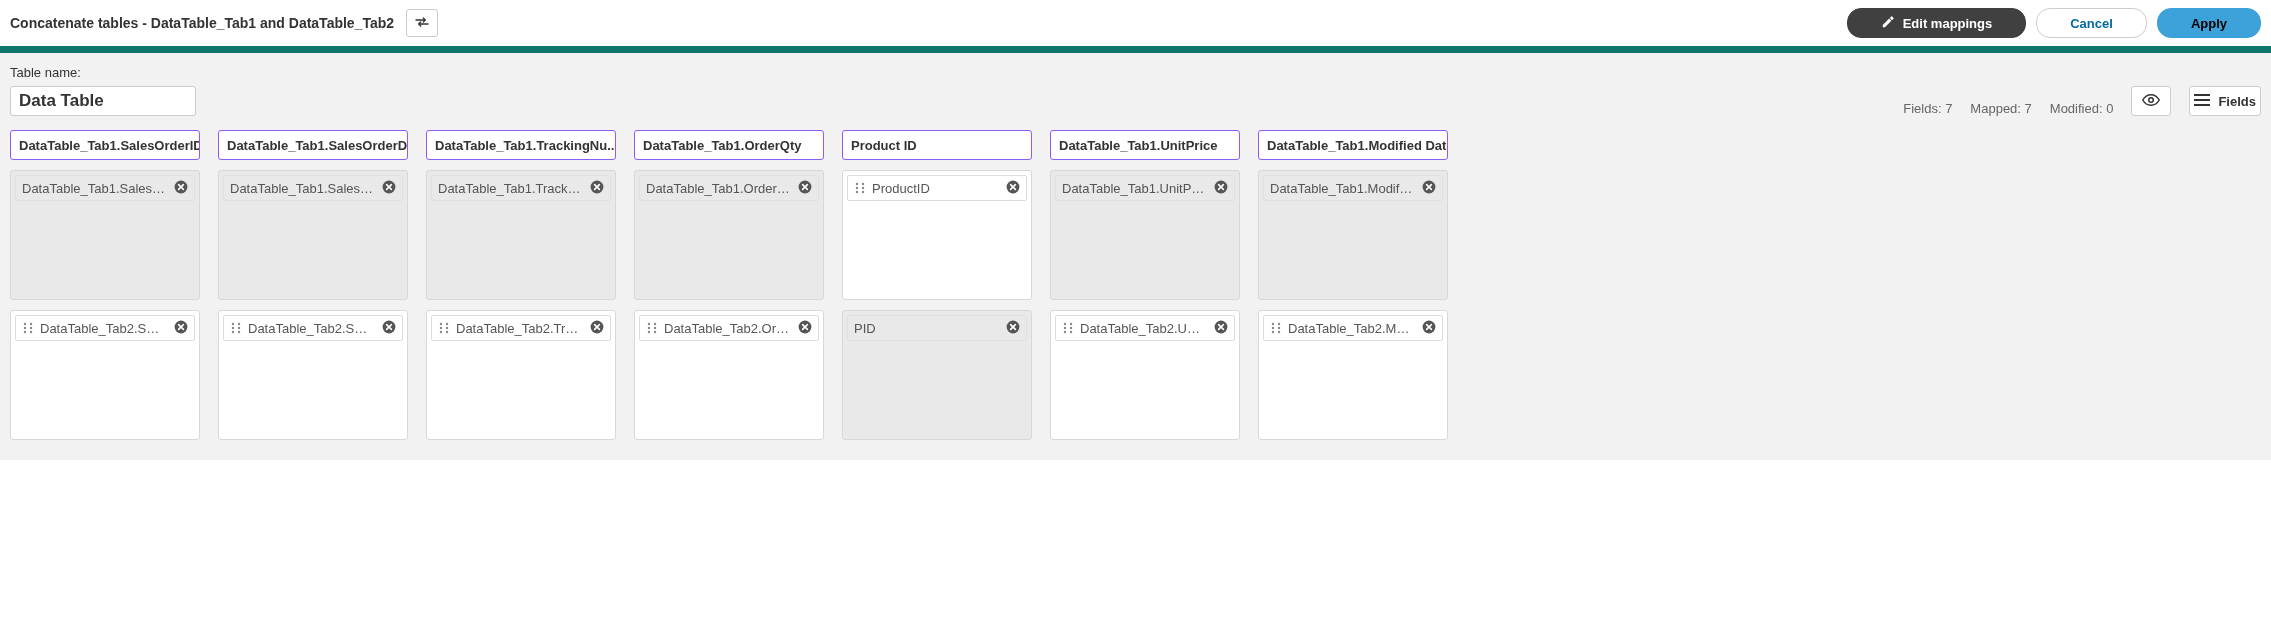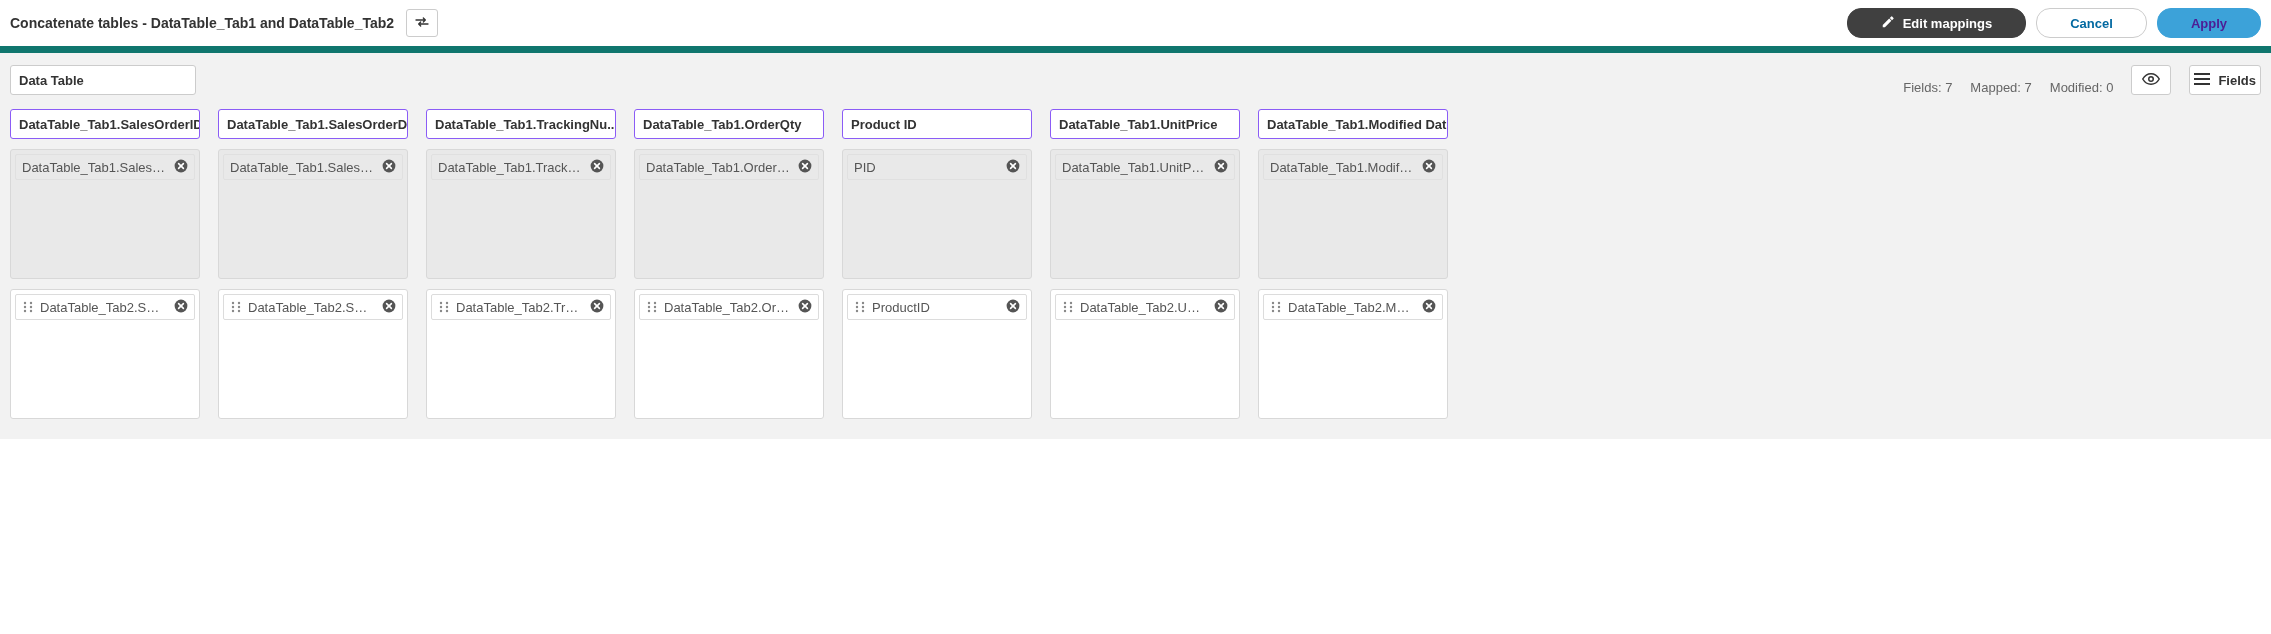--- a/index.html
+++ b/index.html
@@ -54,41 +54,41 @@
     border: 1px solid #404040;
   }
   .btn-dark svg { margin-right: 8px; }
   .btn-outline {
     background: #fff;
     color: #0369a1;
     border: 1px solid #ccc;
   }
   .btn-primary {
     background: #3ca2d9;
-    color: #4c1d95;
+    color: #000000;
     border: 1px solid #3ca2d9;
   }
 
   .content {
     background: #f2f2f2;
     padding: 12px 10px 20px 10px;
   }
   .label { font-size: 13px; color: #333; margin-bottom: 6px; }
   .toprow {
     display: flex;
     align-items: center;
   }
   .name-input {
     width: 186px;
     height: 30px;
     padding: 0 8px;
     border: 1px solid #ccc;
     border-radius: 3px;
     font-weight: bold;
-    font-size: 13px;
+    font-size: 17px;
     background: #fff;
     color: #333;
   }
   .counts {
     margin-left: auto;
     display: flex;
     align-items: flex-end;
     gap: 18px;
     color: #666;
     font-size: 13px;
@@ -209,20 +209,21 @@
   </div>
   <div class="btn btn-outline">
     <span>Cancel</span>
   </div>
   <div class="btn btn-primary">
     <span>Apply</span>
   </div>
 </div>
 
 <div class="content">
+  <div class="label">Table name:</div>
   <div class="toprow">
     <input class="name-input" value="Data Table" style="">
     <div class="counts">
       <span>
         <span>Fields:</span>
         <span>7</span>
       </span>
       <span>
         <span>Mapped:</span>
         <span>7</span>
@@ -388,44 +389,44 @@
               <span><svg viewBox="0 0 20 20">
                   <circle cx="10" cy="10" r="8" fill="#555"></circle>
                   <path d="M7 7 L13 13 M13 7 L7 13" stroke="#fff" stroke-width="2" stroke-linecap="round"></path>
                 </svg></span>
             </span>
           </div>
         </div>
       </div>
       <div class="col">
         <div class="col-header">Product ID</div>
+        <div class="zone lower">
+          <div class="chip">
+            <span class="drag">
+              <svg viewBox="0 0 10 12" fill="#888">
+                <circle cx="2" cy="2" r="1.2"></circle>
+                <circle cx="8" cy="2" r="1.2"></circle>
+                <circle cx="2" cy="6" r="1.2"></circle>
+                <circle cx="8" cy="6" r="1.2"></circle>
+                <circle cx="2" cy="10" r="1.2"></circle>
+                <circle cx="8" cy="10" r="1.2"></circle>
+              </svg>
+            </span>
+            <span class="txt">ProductID</span>
+            <span class="close">
+              <span><svg viewBox="0 0 20 20">
+                  <circle cx="10" cy="10" r="8" fill="#555"></circle>
+                  <path d="M7 7 L13 13 M13 7 L7 13" stroke="#fff" stroke-width="2" stroke-linecap="round"></path>
+                </svg></span>
+            </span>
+          </div>
+        </div>
         <div class="zone upper">
           <div class="chip">
             <span class="txt">PID</span>
-            <span class="close">
-              <span><svg viewBox="0 0 20 20">
-                  <circle cx="10" cy="10" r="8" fill="#555"></circle>
-                  <path d="M7 7 L13 13 M13 7 L7 13" stroke="#fff" stroke-width="2" stroke-linecap="round"></path>
-                </svg></span>
-            </span>
-          </div>
-        </div>
-        <div class="zone lower">
-          <div class="chip">
-            <span class="drag">
-              <svg viewBox="0 0 10 12" fill="#888">
-                <circle cx="2" cy="2" r="1.2"></circle>
-                <circle cx="8" cy="2" r="1.2"></circle>
-                <circle cx="2" cy="6" r="1.2"></circle>
-                <circle cx="8" cy="6" r="1.2"></circle>
-                <circle cx="2" cy="10" r="1.2"></circle>
-                <circle cx="8" cy="10" r="1.2"></circle>
-              </svg>
-            </span>
-            <span class="txt">ProductID</span>
             <span class="close">
               <span><svg viewBox="0 0 20 20">
                   <circle cx="10" cy="10" r="8" fill="#555"></circle>
                   <path d="M7 7 L13 13 M13 7 L7 13" stroke="#fff" stroke-width="2" stroke-linecap="round"></path>
                 </svg></span>
             </span>
           </div>
         </div>
       </div>
       <div class="col">

